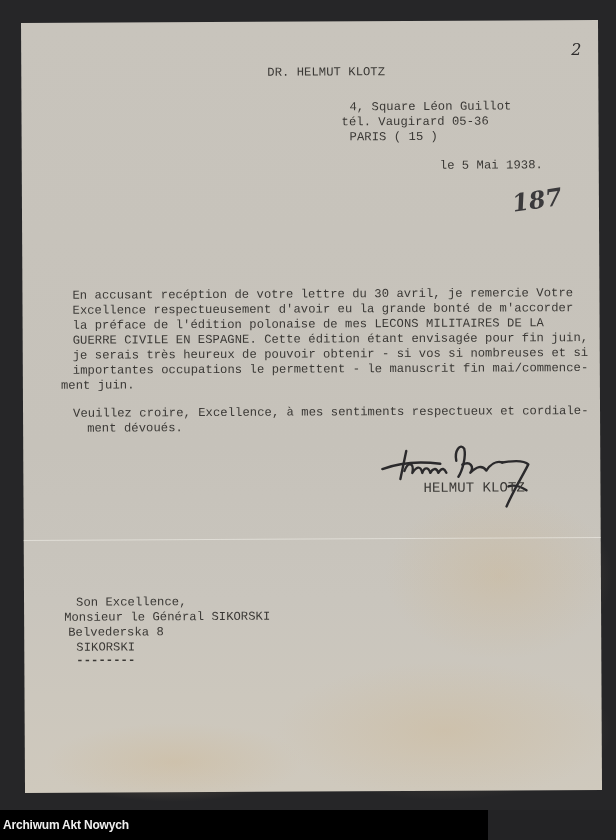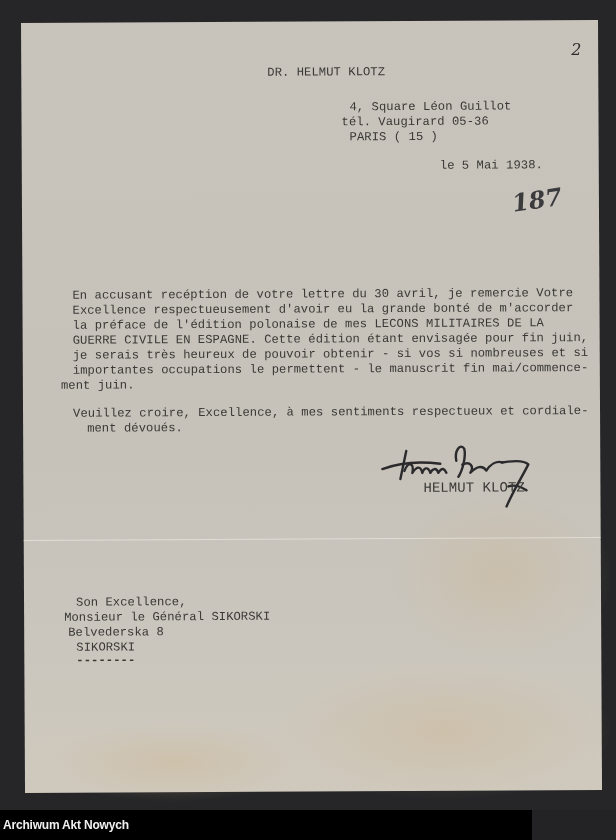--- a/index.html
+++ b/index.html
@@ -42,21 +42,21 @@
     .handwritten {
       position: absolute;
       color: #2d2b2b;
       font-family: "DejaVu Serif", serif;
       font-style: italic;
     }
     .page-number { font-size: 16px; }
     .stamp-number { font-size: 24px; font-weight: bold; color: #3b3a3c; transform: rotate(-8deg); }
     .signature-svg { position: absolute; }
     .footer {
-      position: absolute; left: 0; top: 810px; width: 532px; height: 30px;
+      position: absolute; left: 0; top: 810px; width: 488px; height: 30px;
       background: #000;
     }
     .footer-label {
       position: absolute; left: 3px; top: 8px;
       color: #f0f0f0; font-family: "Liberation Sans", sans-serif;
       font-weight: bold; font-size: 12px; letter-spacing: -0.2px;
     }
   </style>
 </head>
 <body>

